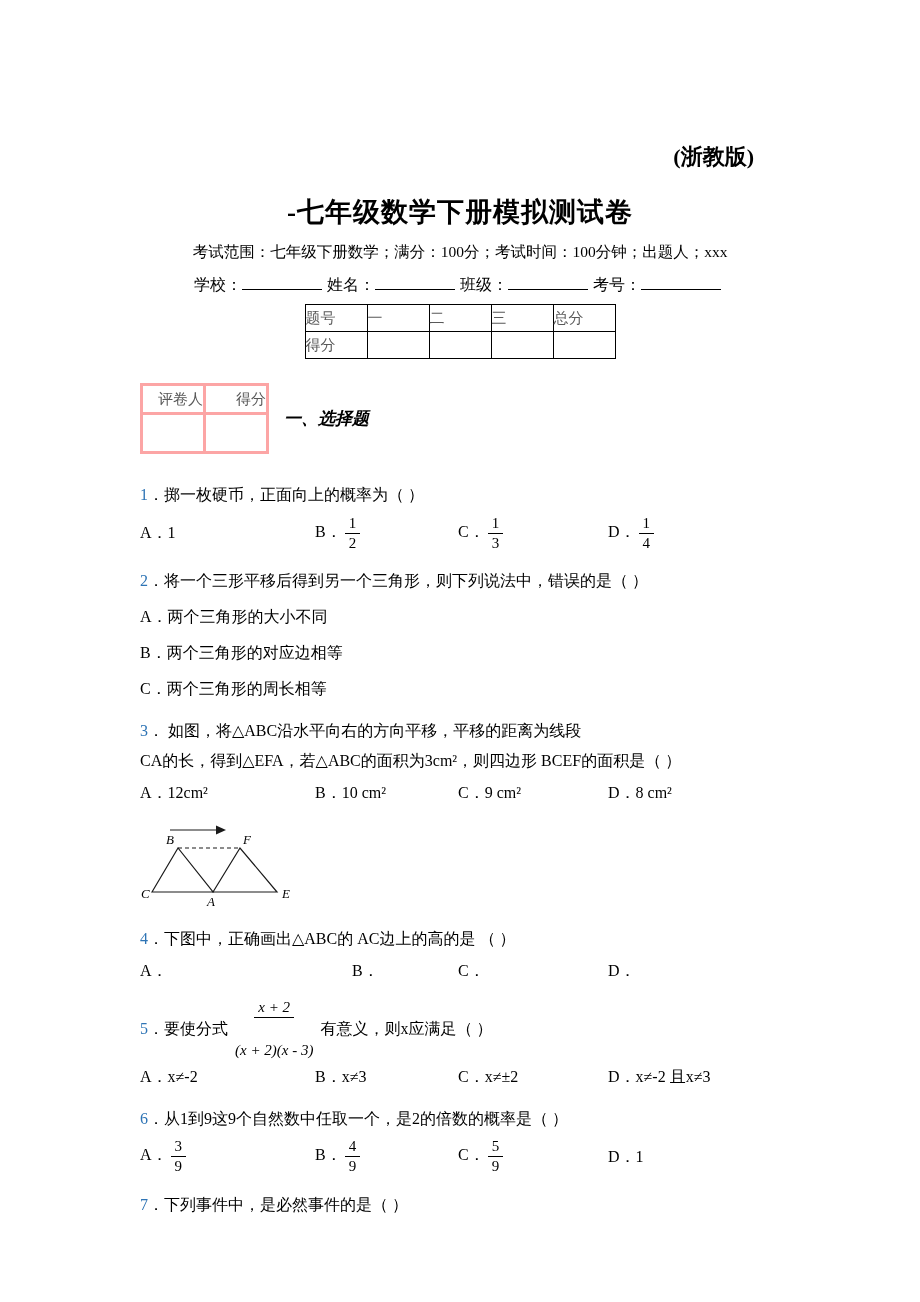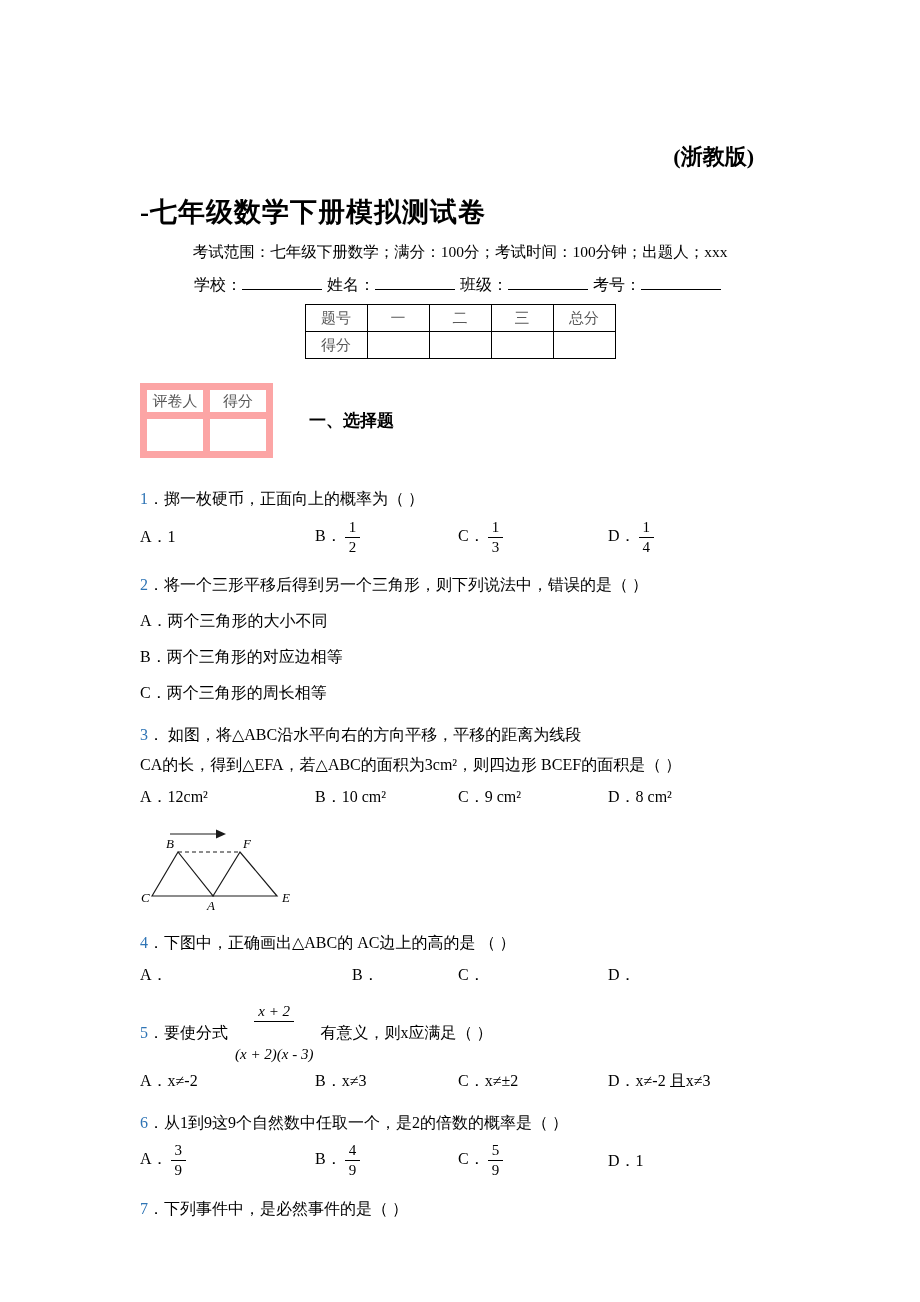--- a/index.html
+++ b/index.html
@@ -6,32 +6,32 @@
   html, body { margin: 0; padding: 0; background: #ffffff; }
   .page {
     width: 920px;
     min-height: 1302px;
     padding: 142px 140px 60px 140px;
     font-family: "Liberation Serif", "DejaVu Serif", serif;
     color: #000;
     background: #fff;
   }
   .edition { text-align: right; font-size: 22px; font-weight: bold; transform: translateX(-26px); }
-  .title { font-size: 27px; font-weight: bold; margin-top: 22px; letter-spacing: 1px; }
+  .title { text-align: center; font-size: 27px; font-weight: bold; margin-top: 22px; letter-spacing: 1px; }
   .exam-info { text-align: center; font-size: 15.5px; margin-top: 12px; white-space: nowrap; }
   .student-line { text-align: center; font-size: 16px; margin-top: 12px; white-space: nowrap; }
   .blank { display: inline-block; width: 80px; border-bottom: 1px solid #000; height: 15px; margin-right: 5px; }
   .score-table { border-collapse: collapse; margin: 8px auto 0; color: var(--table-text-color, #595959); font-size: 15px; }
-  .score-table td { border: 1px solid #000; text-align: center; padding: 0; width: 62px; height: 27px; }
+  .score-table td { border: 1px solid #000; padding: 0; width: 62px; height: 27px; }
   .grader-row { display: flex; align-items: center; margin-top: 24px; }
   .grader-table { border-collapse: collapse; color: var(--table-text-color, #595959); font-size: 15px; }
-  .grader-table td { border: 7px solid #fca5a5; text-align: center; width: 63px; padding: 0; }
+  .grader-table td { border: 3px solid #fca5a5; text-align: right; width: 63px; padding: 0; }
   .grader-table tr:first-child td { height: 29px; }
   .grader-table tr:last-child td { height: 39px; }
-  .section-title { font-weight: bold; font-size: 17px; margin-left: 36px; color: #000; }
+  .section-title { font-weight: bold; font-size: 17px; margin-left: 15px; color: #000; font-style: italic; }
   .q { margin-top: 12px; font-size: 16px; }
   .q.first { margin-top: 26px; }
   .q-text { line-height: 30px; }
   .q-num { color: var(--q-num-color, #2e74b5); }
   .opt-row { display: grid; grid-template-columns: 175px 143px 150px 1fr; align-items: center; margin-top: 2px; line-height: 30px; min-height: 30px; }
   .opt-row.tall { min-height: 42px; }
   .opt-row.q4-grid { grid-template-columns: 212px 106px 150px 1fr; }
   .stacked-opt { line-height: 30px; margin-top: 6px; }
   .frac { display: inline-flex; flex-direction: column; align-items: center; vertical-align: middle; font-size: 15px; line-height: 1.25; margin: 0 3px; }
   .frac .fn { padding: 0 4px; border-bottom: 1px solid #000; }

